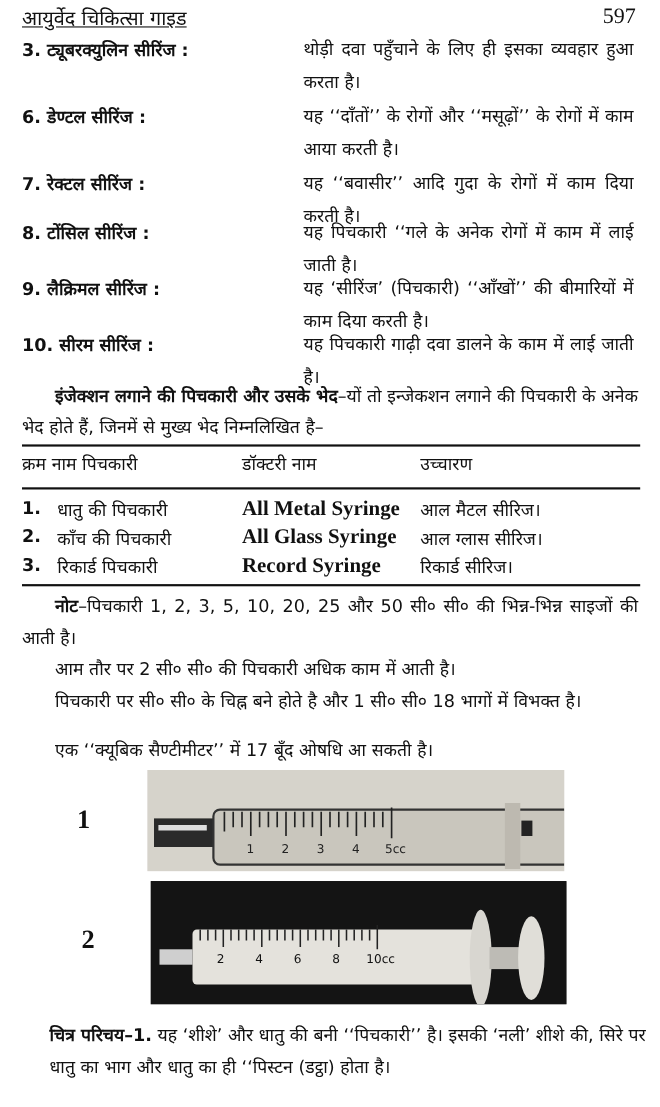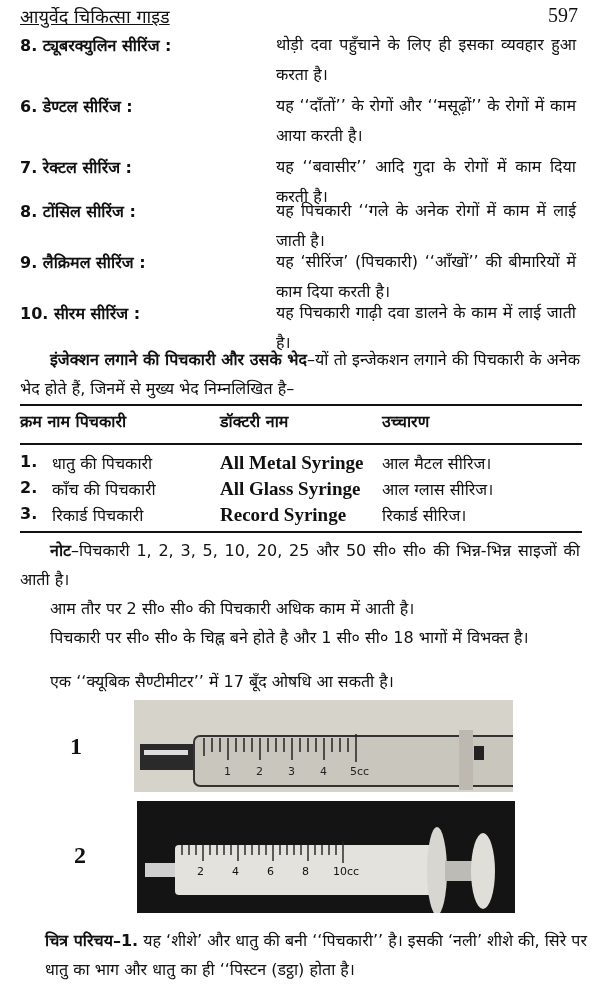--- a/index.html
+++ b/index.html
@@ -9,37 +9,37 @@
   }
   .abs { position:absolute; white-space:nowrap; }
   .hdr-title { left:20px; top:4px; font-size:18px;text-decoration:underline; }
   .hdr-page { right:22px; top:4px; font-family:"Liberation Serif", serif; font-size:20px; }
   .term { left:20px; font-weight:bold; font-size:16px; }
   .desc { left:276px; width:300px; white-space:normal; text-align:justify; line-height:30px; font-size:16px; }
   .para { left:20px; width:560px; white-space:normal; text-align:justify; line-height:29px; font-size:16px; }
   .indent { text-indent:30px; }
   .b { font-weight:bold; }
   .rule { position:absolute; left:20px; width:562px; height:2px; background:#111; }
-  .tbl-h { top:410px; font-weight:bold; font-size:16px; }
+  .tbl-h { top:410px; font-weight:normal; font-size:16px; }
   .tbl-c { font-size:16px; }
   .eng { font-family:"Liberation Serif", serif; font-size:19px;font-weight:bold; }
   .fig-num { font-family:"Liberation Serif", serif; font-weight:bold; font-size:24px; }
   .photo { position:absolute; overflow:hidden; }
   .photo1 { left:134px; top:700px; width:379px; height:92px; background:#d9d6cf; }
   .photo2 { left:137px; top:801px; width:378px; height:112px; background:#111; }
   .caption { left:20px; top:926px; width:560px; white-space:normal; line-height:29px; font-size:16px;margin-left:25px; }
 </style>
 </head>
 <body>
 
 <div class="abs hdr-title">आयुर्वेद चिकित्सा गाइड</div>
 <div class="abs hdr-page">597</div>
 
 <div>
-  <div class="abs term" style="top:34px">8. ट्यूबरक्युलिन सीरिंज :</div>
+  <div class="abs term" style="top:34px">3. ट्यूबरक्युलिन सीरिंज :</div>
   <div class="abs desc" style="top:30px">थोड़ी दवा पहुँचाने के लिए ही इसका व्यवहार हुआ करता है।</div>
 
   <div class="abs term" style="top:95px">6. डेण्टल सीरिंज :</div>
   <div class="abs desc" style="top:91px">यह ‘‘दाँतों’’ के रोगों और ‘‘मसूढ़ों’’ के रोगों में काम आया करती है।</div>
 
   <div class="abs term" style="top:156px">7. रेक्टल सीरिंज :</div>
   <div class="abs desc" style="top:152px">यह ‘‘बवासीर’’ आदि गुदा के रोगों में काम दिया करती है।</div>
 
   <div class="abs term" style="top:200px">8. टोंसिल सीरिंज :</div>
   <div class="abs desc" style="top:196px">यह पिचकारी ‘‘गले के अनेक रोगों में काम में लाई जाती है।</div>

